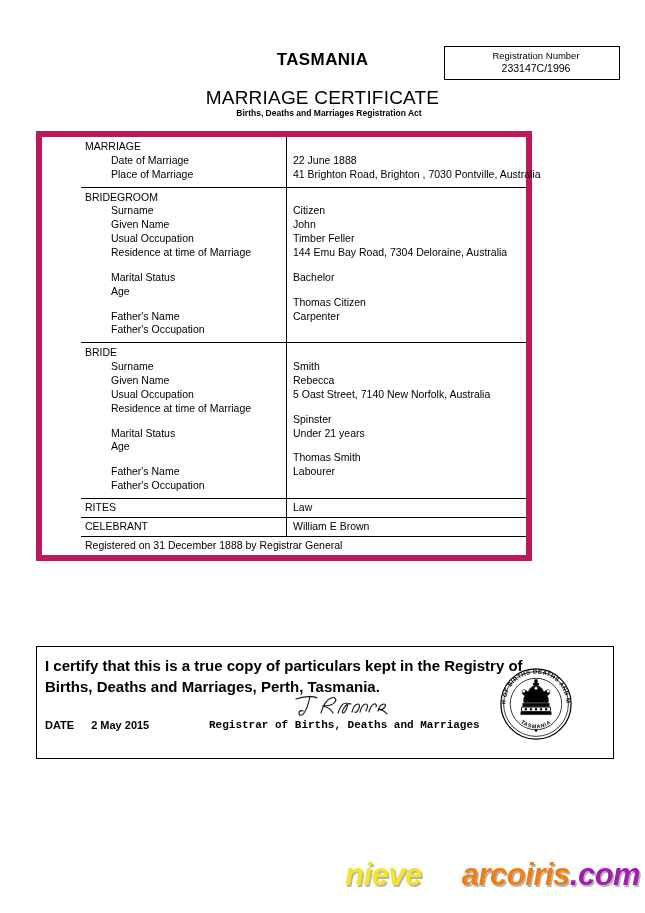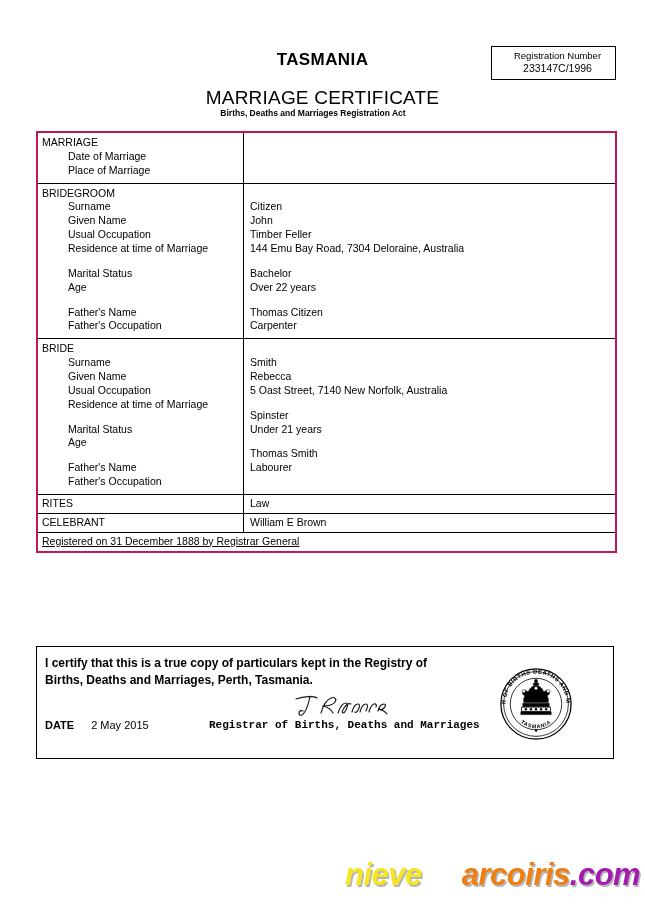--- a/index.html
+++ b/index.html
@@ -39,54 +39,55 @@
     left: 0;
     top: 87px;
     width: 645px;
     text-align: center;
     font-size: 19px;
     font-weight: normal;
     letter-spacing: 0.2px;
   }
   .title-act {
     position: absolute;
-    left: 0;
+    left: 16px;
     top: 108px;
     width: 626px;
     text-align: center;
     font-size: 8.5px;
     font-weight: bold;
   }
   .regbox {
     position: absolute;
-    left: 491px;
+    left: 444px;
     top: 46px;
-    width: 125px;
+    width: 176px;
     border: 1px solid #000;
     text-align: center;
     padding: 3px 0 4px 8px;
     box-sizing: border-box;
     line-height: 1.25;
   }
   .regbox .reg-label {
     font-size: 9.5px;
   }
   .regbox .reg-value {
     font-size: 10.5px;
   }
 
   
   .cert-table {
     position: absolute;
     left: 36px;
     top: 131px;
-    width: 581px;
-    border: 2px solid #be185d;
+    width: 496px;
+    border: 6px solid #be185d;
     box-sizing: border-box;
     font-size: 10.5px;
+    padding-left: 39px;
   }
   .section {
     display: flex;
     border-bottom: 1px solid #000;
   }
   .section:last-child {
     border-bottom: none;
   }
   .col-label {
     width: 206px;
@@ -125,54 +126,53 @@
     padding-top: 2px;
     padding-bottom: 2px;
   }
   .row-simple .sec-head {
     padding-left: 0;
   }
   .row-full {
     padding: 2px 0 2px 4px;
     border-bottom: none;
     line-height: 1.32;
-    text-decoration: underline;
   }
 
   
   .certify-box {
     position: absolute;
     left: 36px;
     top: 646px;
     width: 578px;
     height: 113px;
     border: 1px solid #000;
     box-sizing: border-box;
   }
   .certify-text {
     position: absolute;
     left: 8px;
     top: 8px;
-    font-size: 12px;
+    font-size: 15px;
     font-weight: bold;
     line-height: 1.42;
   }
   .date-row {
     position: absolute;
     left: 8px;
     top: 72px;
     font-size: 11px;
     font-weight: bold;
   }
   .date-row .date-label {
     font-weight: bold;
     margin-right: 17px;
   }
   .date-row .date-value {
-    font-weight: normal;
+    font-weight: bold;
   }
   .registrar-title {
     position: absolute;
     left: 172px;
     top: 72px;
     font-size: 11px;
     font-weight: bold;
     font-family: Liberation Mono, monospace;
   }
   .signature {
@@ -221,20 +221,25 @@
 </div>
 
 <div class="cert-table">
 
   <div class="section">
     <div class="col-label">
       <div class="sec-head">MARRIAGE</div>
       <div class="field-label">Date of Marriage</div>
       <div class="field-label">Place of Marriage</div>
     </div>
+    <div class="col-value">
+      <div class="blank-line">&nbsp;</div>
+      <div class="field-value">22 June 1888</div>
+      <div class="field-value">41 Brighton Road, Brighton , 7030 Pontville, Australia</div>
+    </div>
   </div>
 
   <div class="section">
     <div class="col-label">
       <div class="sec-head">BRIDEGROOM</div>
       <div class="field-label">Surname</div>
       <div class="field-label">Given Name</div>
       <div class="field-label">Usual Occupation</div>
       <div class="field-label">Residence at time of Marriage</div>
       <div class="gap-row"></div>
@@ -245,21 +250,20 @@
       <div class="field-label">Father's Occupation</div>
     </div>
     <div class="col-value">
       <div class="blank-line">&nbsp;</div>
       <div class="field-value">Citizen</div>
       <div class="field-value">John</div>
       <div class="field-value">Timber Feller</div>
       <div class="field-value">144 Emu Bay Road, 7304 Deloraine, Australia</div>
       <div class="gap-row"></div>
       <div class="field-value">Bachelor</div>
-      <div class="field-value">Over 22 years</div>
       <div class="gap-row"></div>
       <div class="field-value">Thomas Citizen</div>
       <div class="field-value">Carpenter</div>
     </div>
   </div>
 
   <div class="section">
     <div class="col-label">
       <div class="sec-head">BRIDE</div>
       <div class="field-label">Surname</div>

